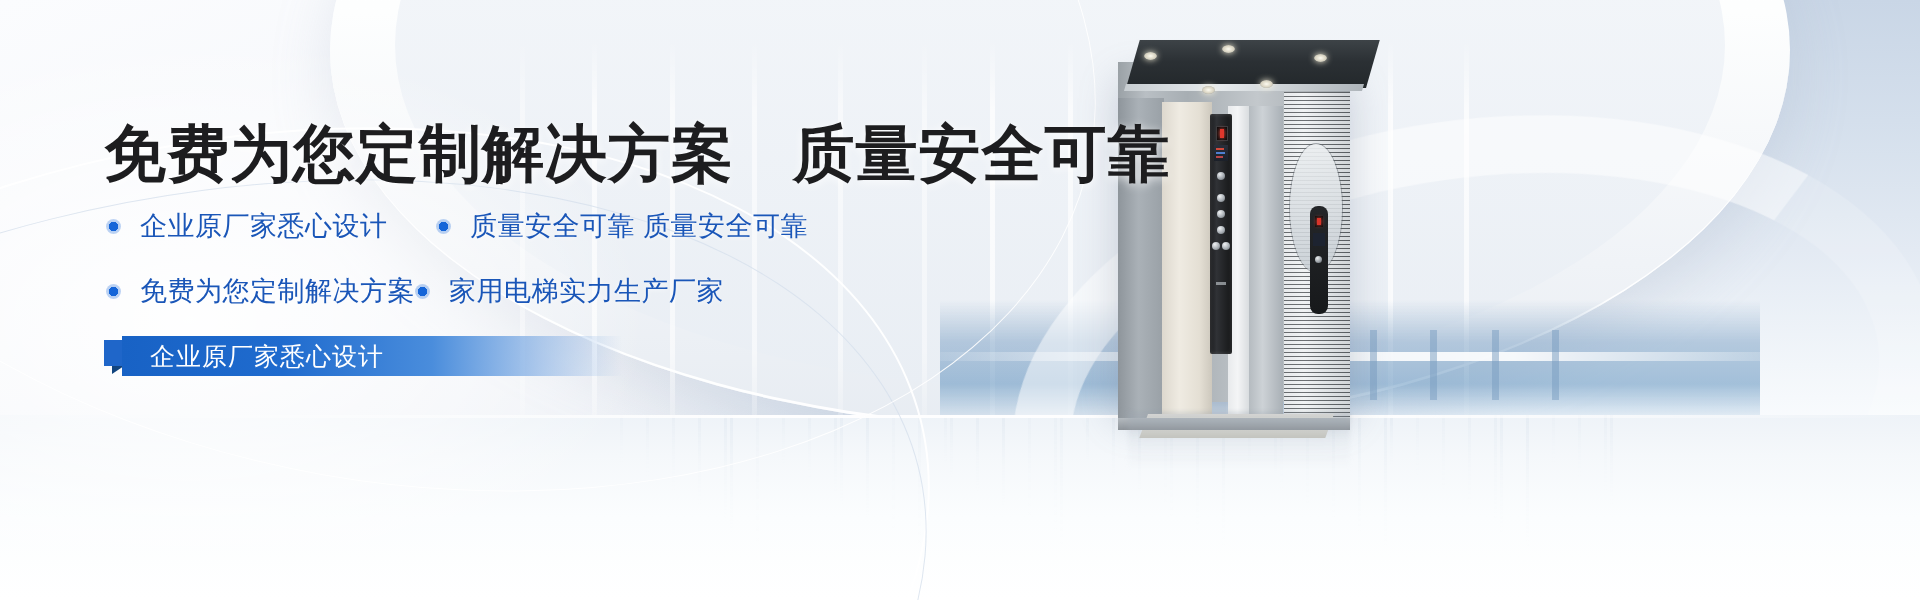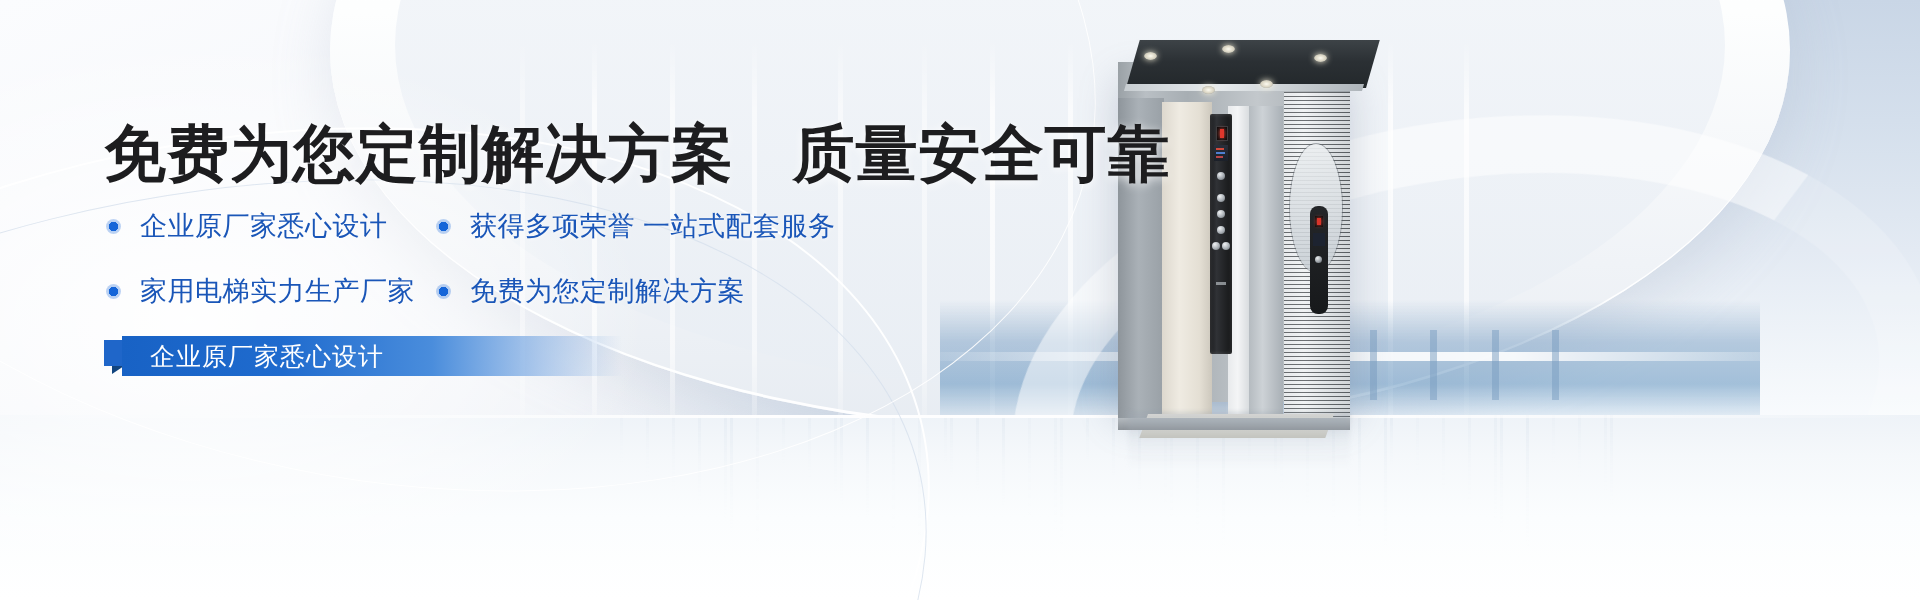--- a/index.html
+++ b/index.html
@@ -451,32 +451,32 @@
     </div>
 
     <div class="bullets">
       <div class="b-row">
         <div class="b-item b-col-1">
           <span class="dot"></span>
           <span class="b-text">企业原厂家悉心设计</span>
         </div>
         <div class="b-item">
           <span class="dot"></span>
-          <span class="b-text">获得多项荣誉 一站式配套服务</span>
+          <span class="b-text">质量安全可靠 质量安全可靠</span>
         </div>
       </div>
       <div class="b-row">
+        <div class="b-item">
+          <span class="dot"></span>
+          <span class="b-text">免费为您定制解决方案</span>
+        </div>
         <div class="b-item b-col-1">
           <span class="dot"></span>
           <span class="b-text">家用电梯实力生产厂家</span>
         </div>
-        <div class="b-item">
-          <span class="dot"></span>
-          <span class="b-text">免费为您定制解决方案</span>
-        </div>
       </div>
     </div>
 
     <div class="ribbon-wrap">
       <div class="ribbon-tab"></div>
       <div class="ribbon-bar">
         <span class="ribbon-text">企业原厂家悉心设计</span>
       </div>
     </div>
 

